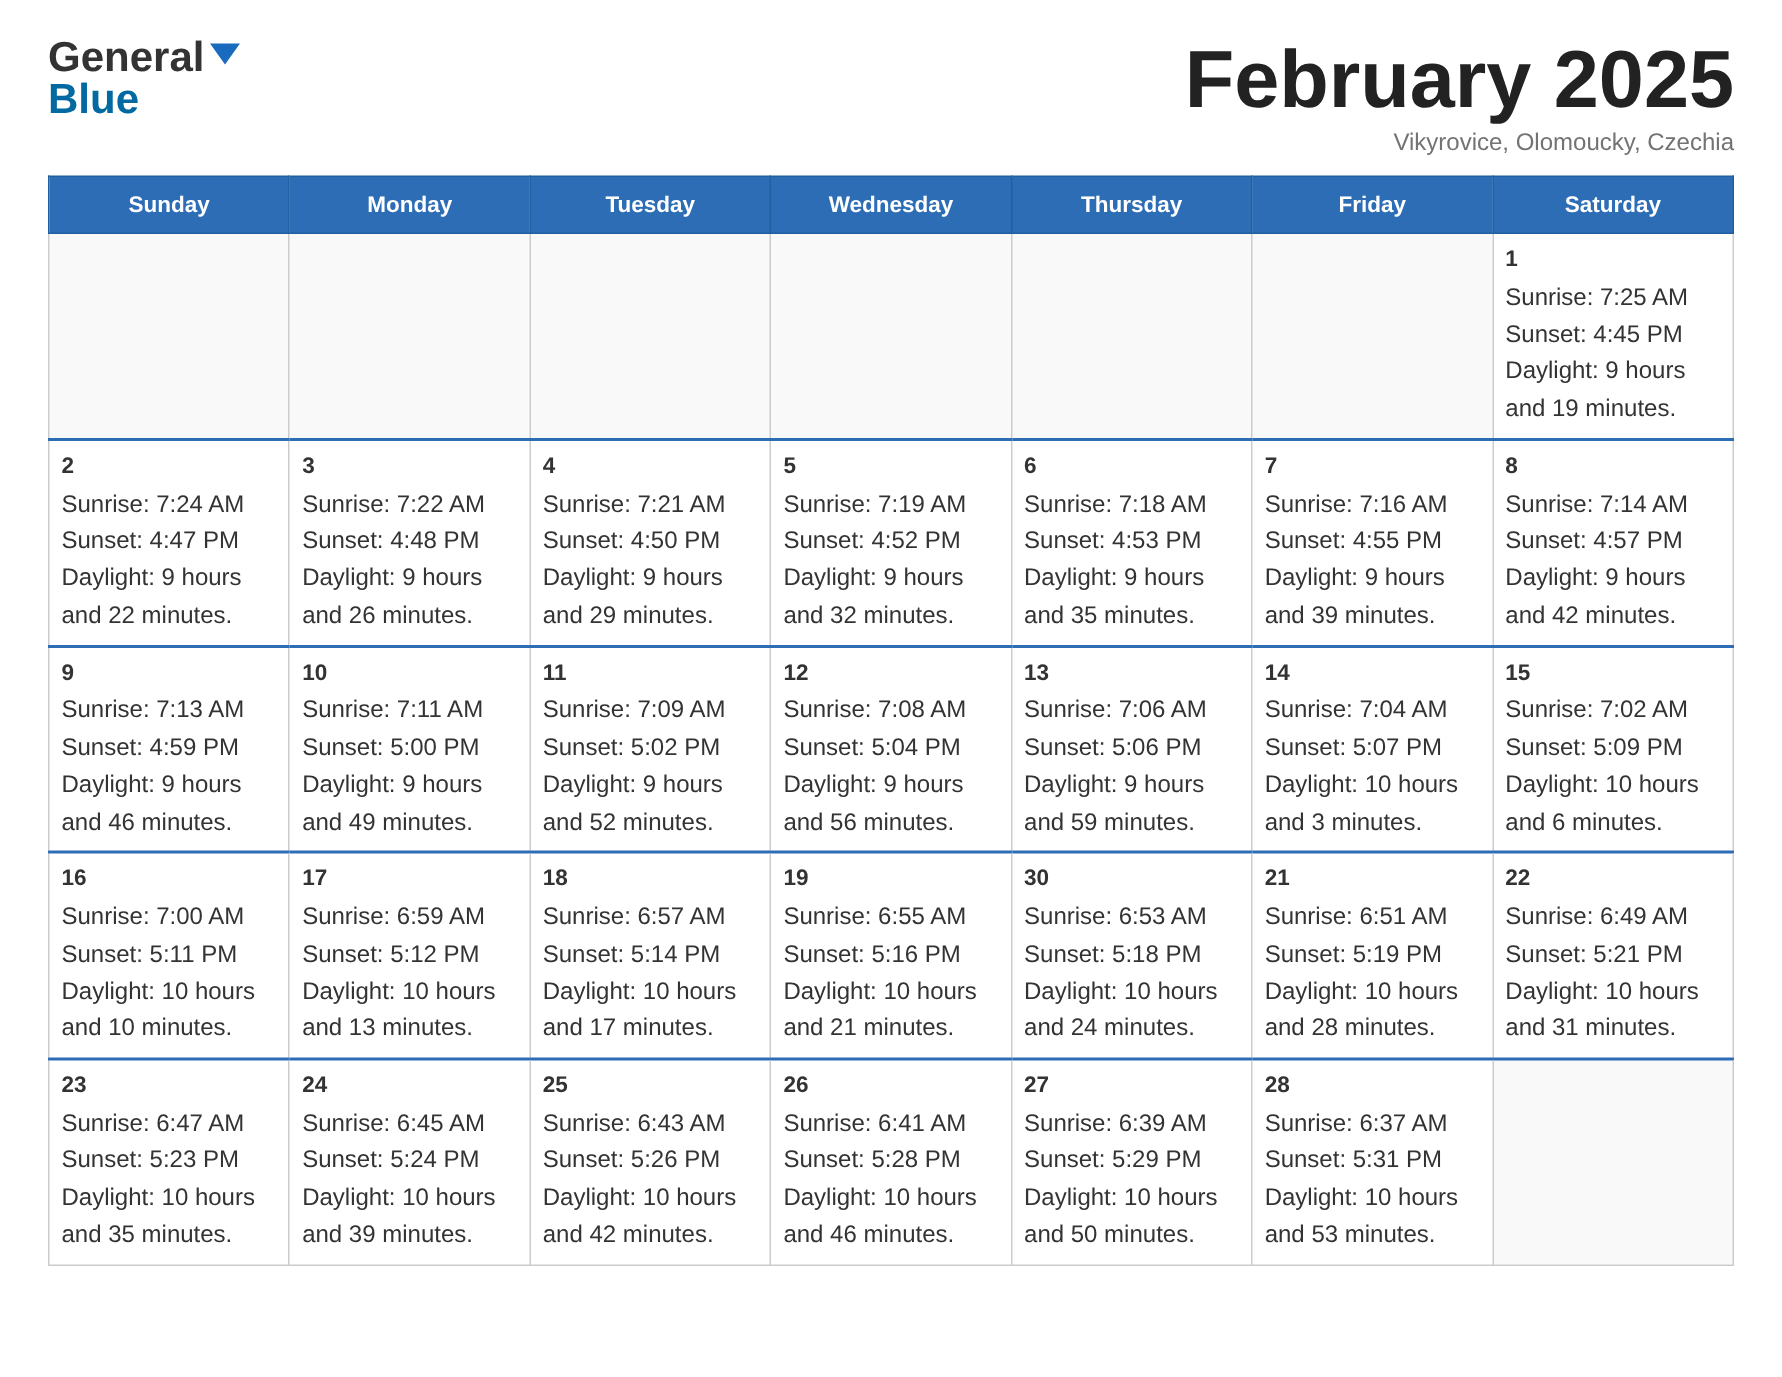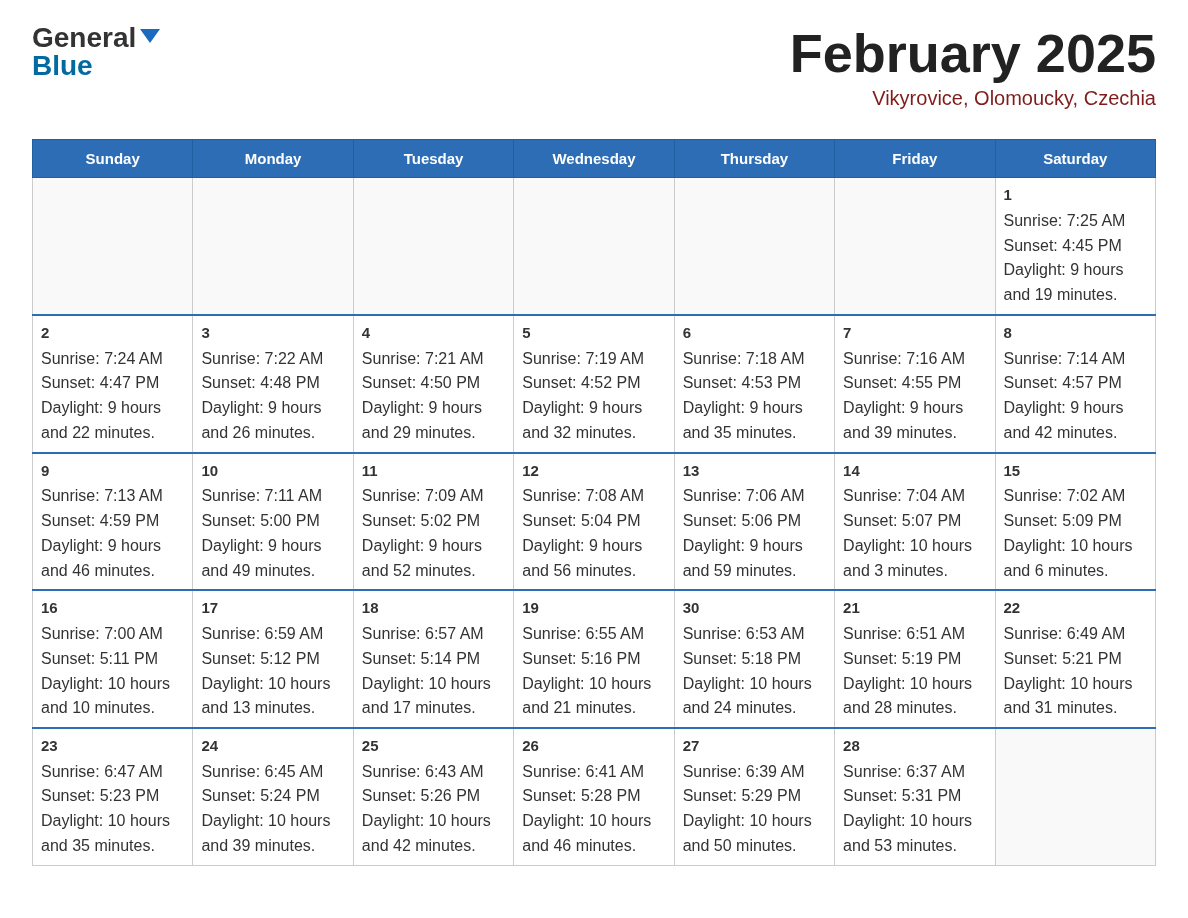--- a/index.html
+++ b/index.html
@@ -7,21 +7,21 @@
       font-family: Arial, sans-serif;
       background: #fff;
       padding: 24px 32px;
       width: 1188px;
       min-height: 918px;
     }
     .header {
       display: flex;
       justify-content: space-between;
       align-items: flex-start;
-      margin-bottom: 29px;
+      margin-bottom: 12px;
     }
     .logo {
       display: flex;
       flex-direction: column;
       align-items: flex-start;
     }
     .logo-text {
       font-size: 28px;
       font-weight: bold;
       color: #333;
@@ -45,22 +45,22 @@
     .title-section {
       text-align: right;
     }
     .calendar-title {
       font-size: 54px;
       font-weight: bold;
       color: #222;
       line-height: 1.1;
     }
     .calendar-subtitle {
-      font-size: 20px;
-      color: #7f1d1d;
+      font-size: 16px;
+      color: #737373;
       margin-top: 4px;
     }
     .calendar {
       width: 100%;
       border-collapse: collapse;
       border: 1px solid #bbb;
     }
     .calendar th {
       background-color: #2d6db5;
       color: #fff;

